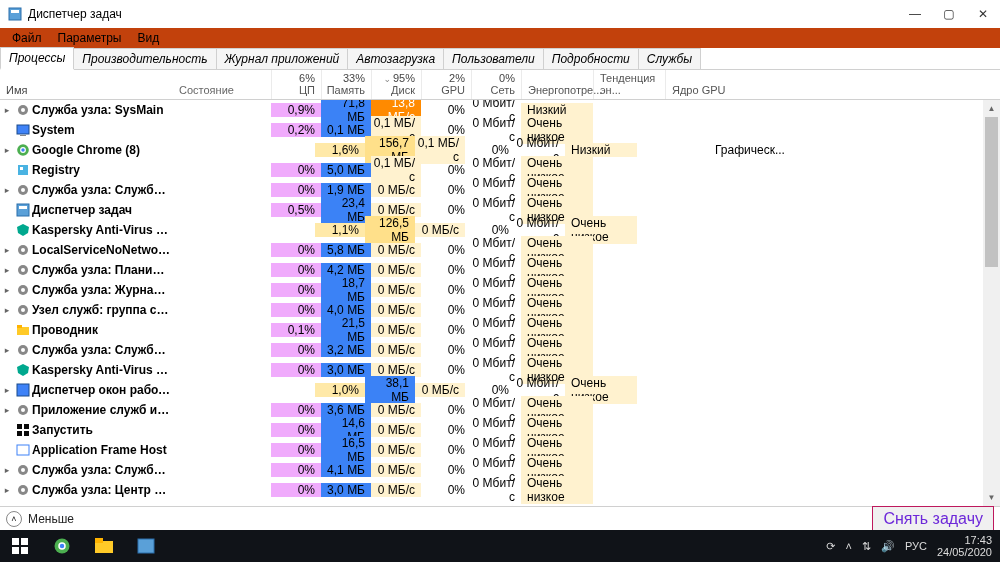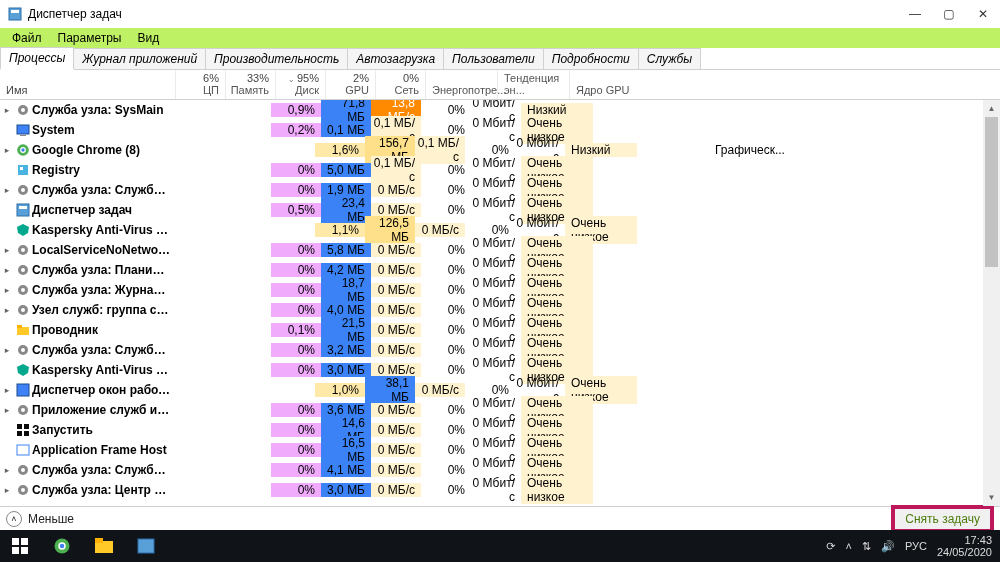--- a/index.html
+++ b/index.html
@@ -3,21 +3,21 @@
 <meta charset="utf-8">
 <style>
   * { box-sizing: border-box; }
   html, body { margin:0; padding:0; width:1000px; height:562px; font-family:"Segoe UI", Tahoma, sans-serif; font-size:11px; color:#000; background:#fff; overflow:hidden; }
   .window { width:1000px; height:562px; display:flex; flex-direction:column; background:#fff; }
   .titlebar { height:28px; display:flex; align-items:center; padding-left:8px; background:#fff; }
   .titlebar .app-icon { width:14px; height:14px; margin-right:6px; display:inline-flex; align-items:center; justify-content:center; }
   .titlebar .title { flex:1; font-size:12px; }
   .winbtns { display:flex; }
   .winbtn { width:34px; height:28px; display:flex; align-items:center; justify-content:center; color:#333; font-size:12px; }
-  .menubar { height:20px; display:flex; align-items:center; padding-left:4px; background:#bef264; color:#000; }
+  .menubar { height:20px; display:flex; align-items:center; padding-left:4px; background:#c2410c; color:#000; }
   .menuitem { padding:2px 8px; font-size:12px; }
   .tabbar { height:22px; display:flex; align-items:flex-end; border-bottom:1px solid #d0d0d0; }
   .tab { padding:3px 8px 3px 8px; border:1px solid #d0d0d0; border-bottom:none; margin-right:-1px; background:#f5f5f5; font-size:12px; position:relative;font-style:italic; }
   .tab.active { background:#fff; border-bottom:2px solid #fff; margin-bottom:-1px; }
   .grid-header { height:30px; display:flex; border-bottom:1px solid #d0d0d0; font-size:11px; color:#444; }
   .gh-name { width:175px; display:flex; flex-direction:column; justify-content:flex-end; padding:0 0 3px 6px; }
   .gh-status { width:96px; display:flex; flex-direction:column; justify-content:flex-end; padding:0 0 3px 4px; color:#666; }
   .gh-col { width:50px; display:flex; flex-direction:column; align-items:flex-end; justify-content:flex-end; padding:0 6px 3px 0; }
   .gh-col .pct { font-weight:400; }
   .gh-col .lbl { color:#555; }
@@ -43,21 +43,21 @@
   .disk-hot { background:#ff8a00 !important; color:#fff; }
   .cpu-mid { background:#ffe9a8 !important;margin-left:44px; }
   .mem-hi { background:#ffe08a !important; }
   .scrollbar { position:absolute; right:0; top:0; bottom:0; width:17px; background:#f0f0f0; display:flex; flex-direction:column; align-items:center; }
   .sb-btn { width:17px; height:17px; display:flex; align-items:center; justify-content:center; font-size:8px; color:#666; }
   .sb-track { flex:1; width:17px; position:relative; }
   .sb-thumb { position:absolute; left:2px; right:2px; top:0; height:150px; background:#c2c2c2; }
   .bottombar { height:24px; border-top:1px solid #d0d0d0; display:flex; align-items:center; padding:0 6px; background:#fff; }
   .fewer { display:flex; align-items:center; gap:6px; color:#222; font-size:12px; }
   .fewer .circ { width:16px; height:16px; border:1px solid #888; border-radius:50%; display:flex; align-items:center; justify-content:center; font-size:9px; }
-  .endtask { margin-left:auto; border:4px solid #be185d; background:#f0f0f0; padding:3px 10px; color:#4d7c0f; font-size:12px; }
+  .endtask { margin-left:auto; border:1px solid #be185d; background:#f0f0f0; padding:3px 10px; color:#6d28d9; font-size:16px; }
   .taskbar { height:32px; background:#101318; display:flex; align-items:center; color:#fff; }
   .tb-left { display:flex; align-items:center; gap:2px; padding-left:0; }
   .tb-btn { width:40px; height:32px; display:flex; align-items:center; justify-content:center; }
   .tb-start { background:#101318; }
   .tb-start svg { width:16px; height:16px; }
   .tb-right { margin-left:auto; display:flex; align-items:center; gap:10px; padding-right:8px; font-size:11px; color:#ddd; }
   .clock { text-align:right; line-height:12px; font-size:11px; }
 </style>
 </head>
 <body>
@@ -80,30 +80,31 @@
   </div>
 
   <div class="menubar">
     <div class="menuitem">Файл</div>
     <div class="menuitem">Параметры</div>
     <div class="menuitem">Вид</div>
   </div>
 
   <div class="tabbar" id="tabbar">
       <div class="tab active">Процессы</div>
+      <div class="tab">Производительность</div>
       <div class="tab">Журнал приложений</div>
-      <div class="tab">Производительность</div>
       <div class="tab">Автозагрузка</div>
       <div class="tab">Пользователи</div>
       <div class="tab">Подробности</div>
       <div class="tab">Службы</div>
     </div>
 
   <div class="grid-header">
     <div class="gh-name">Имя</div>
+    <div class="gh-status">Состояние</div>
     <div class="gh-col gh-sep">
       <span class="pct">6%</span>
       <span class="lbl">ЦП</span>
     </div>
     <div class="gh-col gh-sep">
       <span class="pct">33%</span>
       <span class="lbl">Память</span>
     </div>
     <div class="gh-col gh-sep">
       <span class="pct"><span class="sort-ind">⌄</span><span>95%</span></span>

